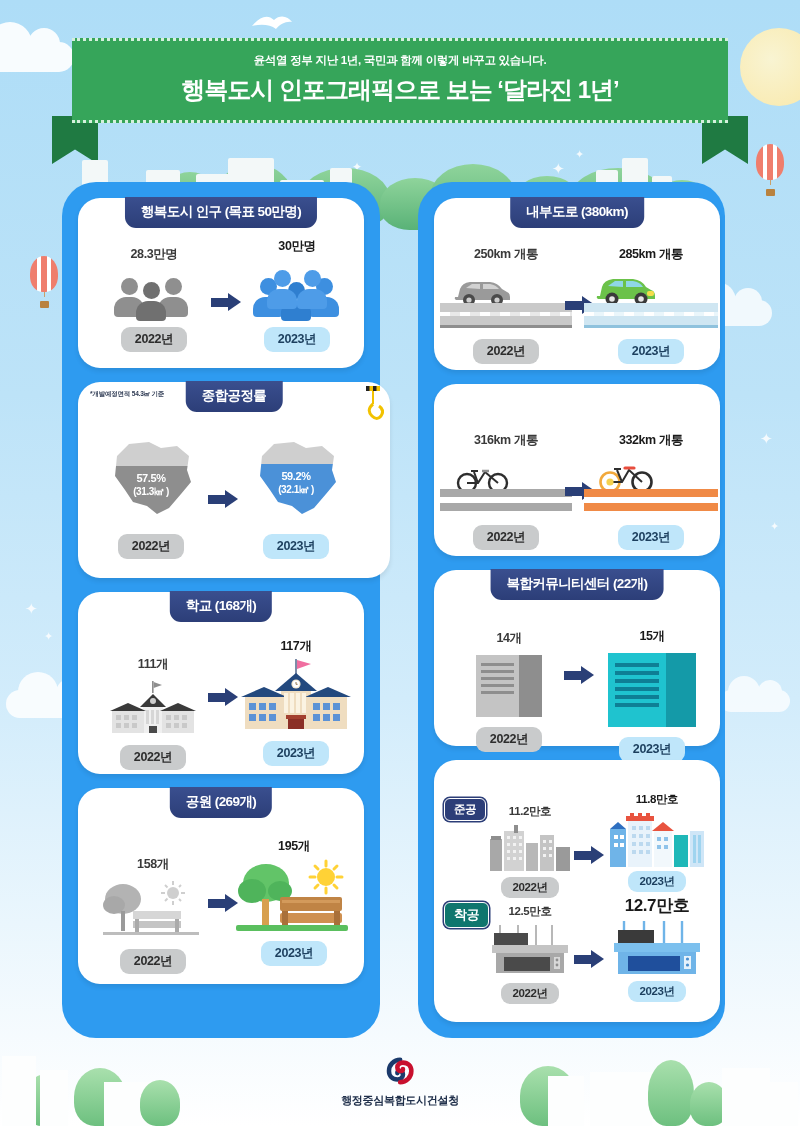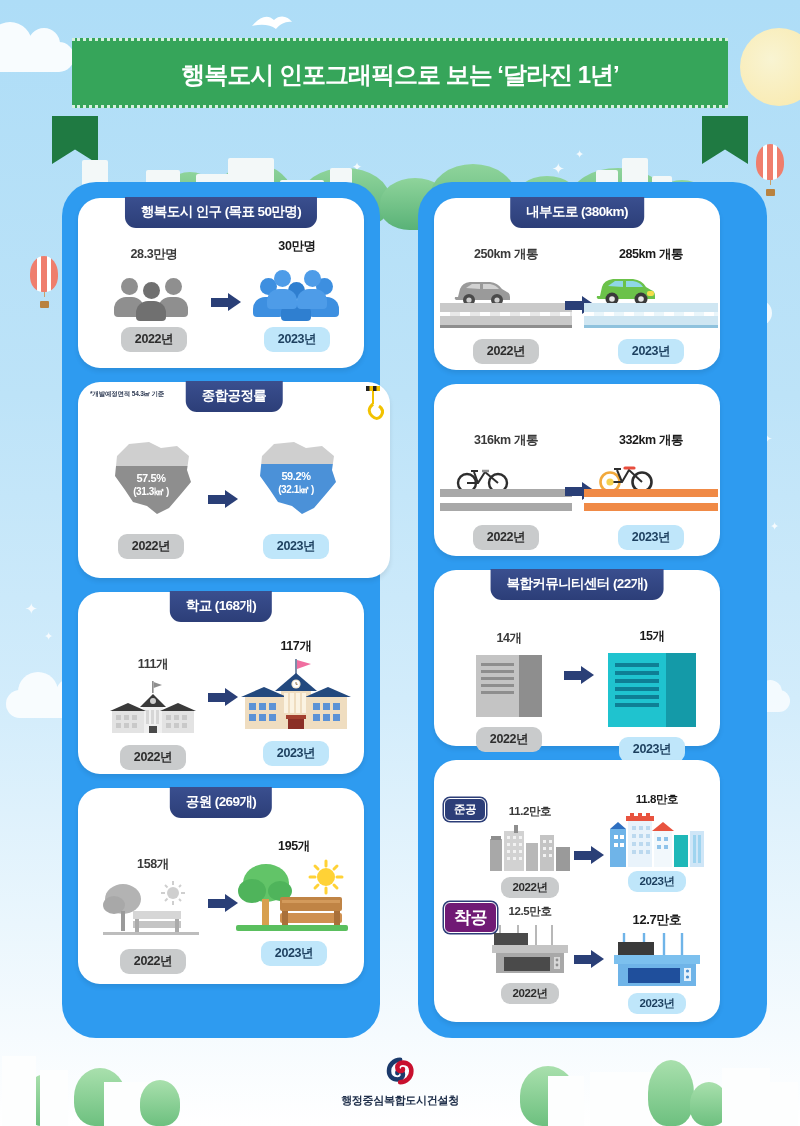--- a/index.html
+++ b/index.html
@@ -52,21 +52,21 @@
   
   .skyline{ position:absolute; top:140px; left:0; width:800px; height:90px; }
   .bld{ position:absolute; bottom:0; background:#f3f8f8; border-radius:2px; }
   .tree{ position:absolute; bottom:0; border-radius:50% 50% 42% 42%;
          background:linear-gradient(180deg,#8fd49b,#59b277); }
   .windmill{ position:absolute; bottom:0; width:2px; height:44px; background:#dff1e6; }
 
   
   .col{ position:absolute; background:#2e9bf0; border-radius:34px; }
   .col-left{ left:62px; top:182px; width:318px; height:856px; }
-  .col-right{ left:418px; top:182px; width:349px; height:856px; }
+  .col-right{ left:418px; top:182px; width:307px; height:856px; }
 
   .card{ position:absolute; background:#ffffff; border-radius:22px; box-shadow:0 3px 5px rgba(0,0,0,.09); }
 
   .card-title{ position:absolute; top:-1px; left:50%; transform:translateX(-50%);
      background:linear-gradient(180deg,#3a4f8f,#2c3e78); color:#fff; font-size:13.5px; font-weight:bold;
      letter-spacing:-.6px; padding:6px 16px 7px; border-radius:0 0 11px 11px; white-space:nowrap; }
 
   .note{ position:absolute; left:12px; top:8px; font-size:6.5px; font-weight:bold; color:#2f3b54;
          line-height:1.25; letter-spacing:-.2px; }
   .side{ position:absolute; text-align:center; }
@@ -142,20 +142,21 @@
   <div class="balloon" style="left:756px;top:144px;">
     <div class="env"></div>
       <div class="line"></div>
       <div class="bskt"></div>
   </div>
 
   <div class="ribbon-wrap">
     <div class="ribbon-tail tail-l"></div>
     <div class="ribbon-tail tail-r"></div>
     <div class="ribbon">
+      <div class="sub">윤석열 정부 지난 1년, 국민과 함께 이렇게 바꾸고 있습니다.</div>
       <div class="main">행복도시 인포그래픽으로 보는 ‘달라진 1년’</div>
     </div>
   </div>
 
   <div class="skyline">
     <div class="tree" style="left:160px;width:60px;height:58px;"></div>
     <div class="tree" style="left:215px;width:78px;height:66px;"></div>
     <div class="tree" style="left:300px;width:90px;height:62px;"></div>
     <div class="tree" style="left:380px;width:70px;height:52px;"></div>
     <div class="tree" style="left:430px;width:86px;height:66px;"></div>
@@ -683,21 +684,21 @@
           </g>
           <g fill="#9fd4ef">
               <rect x="85" y="26" width="3" height="28"></rect>
               <rect x="90" y="26" width="3" height="28"></rect>
             </g>
         </svg>
         <div class="yr new" style="margin-top:0px;font-size:11.5px;padding:3px 11px;">2023년</div>
       </div>
 
       <div style="position:absolute;left:10px;top:142px;">
-        <span style="display:inline-block;background:#701a75;color:#fff;font-size:17px;font-weight:bold;
+        <span style="display:inline-block;background:#0f766e;color:#fff;font-size:13px;font-weight:bold;
           padding:3px 9px;border-radius:6px;border:1.5px solid #fff;box-shadow:0 0 0 1.5px #2c3e78;letter-spacing:-.5px;">착공</span>
       </div>
 
       <div class="side" style="left:42px;top:144px;width:108px;">
         <div class="val" style="font-size:11.5px;">12.5만호</div>
         <svg width="88" height="52" viewBox="0 0 88 52" style="margin-top:4px;">
           <g stroke="#b8b8b8" stroke-width="2">
             <line x1="14" y1="2" x2="14" y2="22"></line>
               <line x1="32" y1="2" x2="32" y2="22"></line>
             <line x1="50" y1="2" x2="50" y2="22"></line>
@@ -713,21 +714,21 @@
         </svg>
         <div class="yr old" style="margin-top:4px;font-size:11.5px;padding:3px 11px;">2022년</div>
       </div>
 
       <div class="arrow" style="left:140px;top:190px;">
         <div class="shaft"></div>
           <div class="head"></div>
       </div>
 
       <div class="side" style="left:168px;top:134px;width:110px;">
-        <div class="val now" style="font-size:13px;margin-top:17px;">12.7만호</div>
+        <div class="val now" style="font-size:17px;">12.7만호</div>
         <svg width="98" height="56" viewBox="0 0 98 56" style="margin-top:2px;">
           <g stroke="#6fb4e8" stroke-width="2.4">
             <line x1="16" y1="2" x2="16" y2="24"></line>
               <line x1="36" y1="2" x2="36" y2="24"></line>
             <line x1="56" y1="2" x2="56" y2="24"></line>
               <line x1="74" y1="2" x2="74" y2="24"></line>
           </g>
           <rect x="10" y="11" width="36" height="13" fill="#3a3a3a"></rect>
           <rect x="6" y="24" width="86" height="9" fill="#7cc0ee"></rect>
           <rect x="10" y="33" width="78" height="22" fill="#6fb4e8"></rect>

